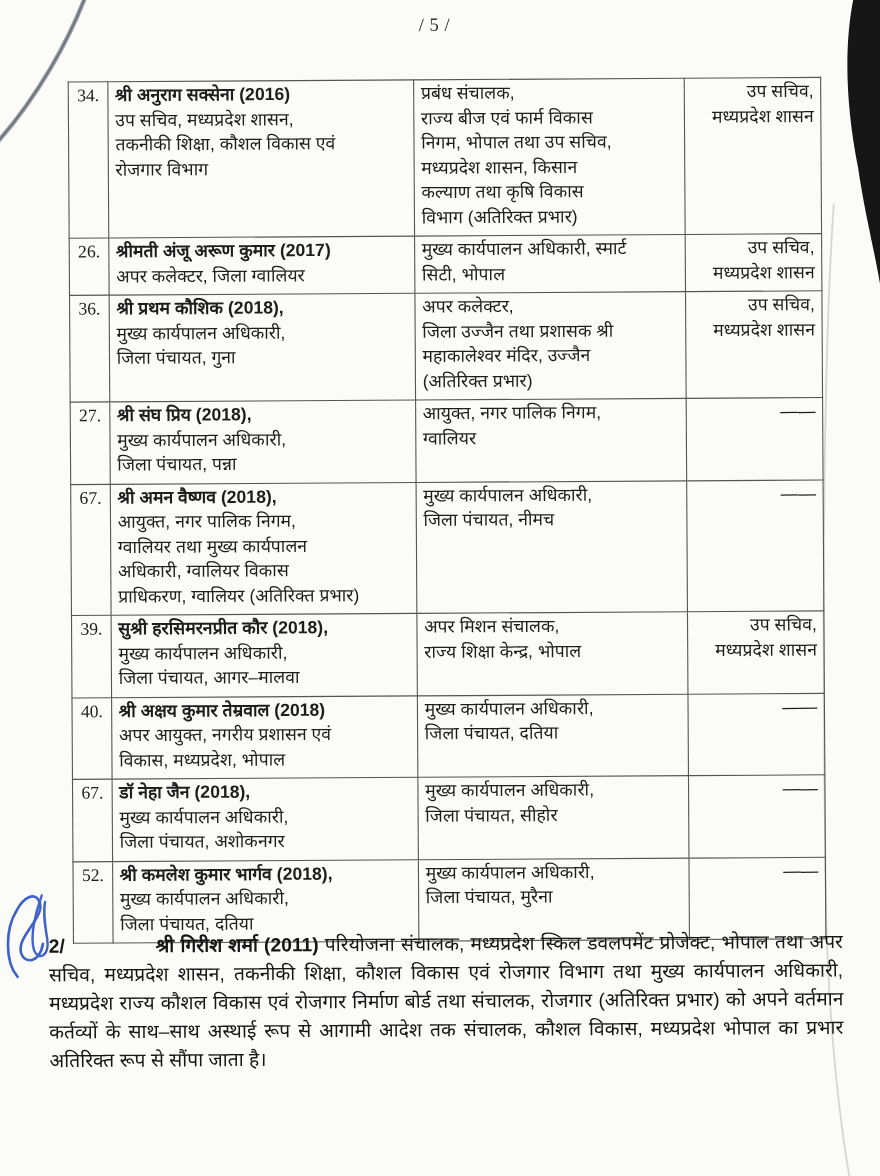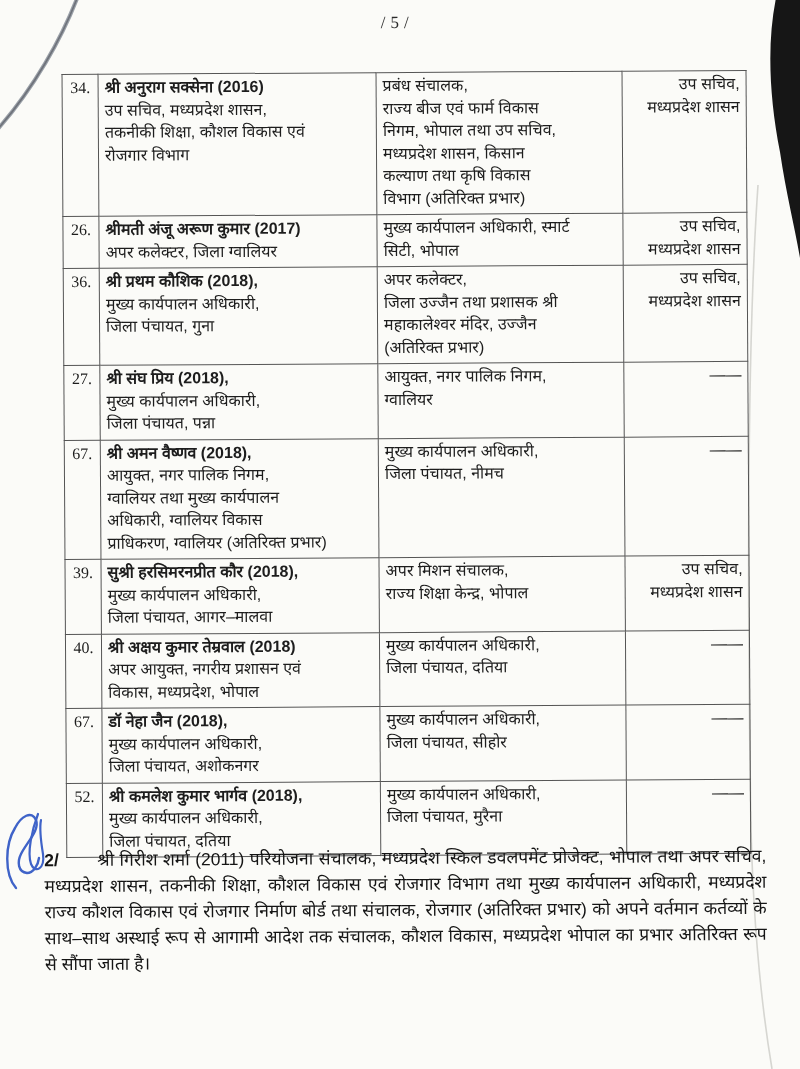--- a/index.html
+++ b/index.html
@@ -56,21 +56,21 @@
   td.newpost{white-space:pre-line;}
   td.note{white-space:pre-line;text-align:right;color:#232323;}
   .para{
     position:absolute;top:845px;left:42px;width:722px;
     margin:0;
     font-size:17.5px;line-height:26px;
     text-align:justify;
     color:#151515;
   }
   .para .num{font-weight:bold;margin-right:33px;}
-  .para .lead{font-weight:normal;}
+  .para .lead{font-weight:bold;margin-left:44px;}
 </style>
 </head>
 <body>
 
 <div class="sheet">
 
   <svg id="corner-blob" class="artifact" width="60" height="270" viewBox="740 0 60 270">
     <path d="M800,-2 L776,-2 C767,42 769,96 780,152 C786,193 795,228 800,258 Z" fill="#161616"></path>
   </svg>
 

